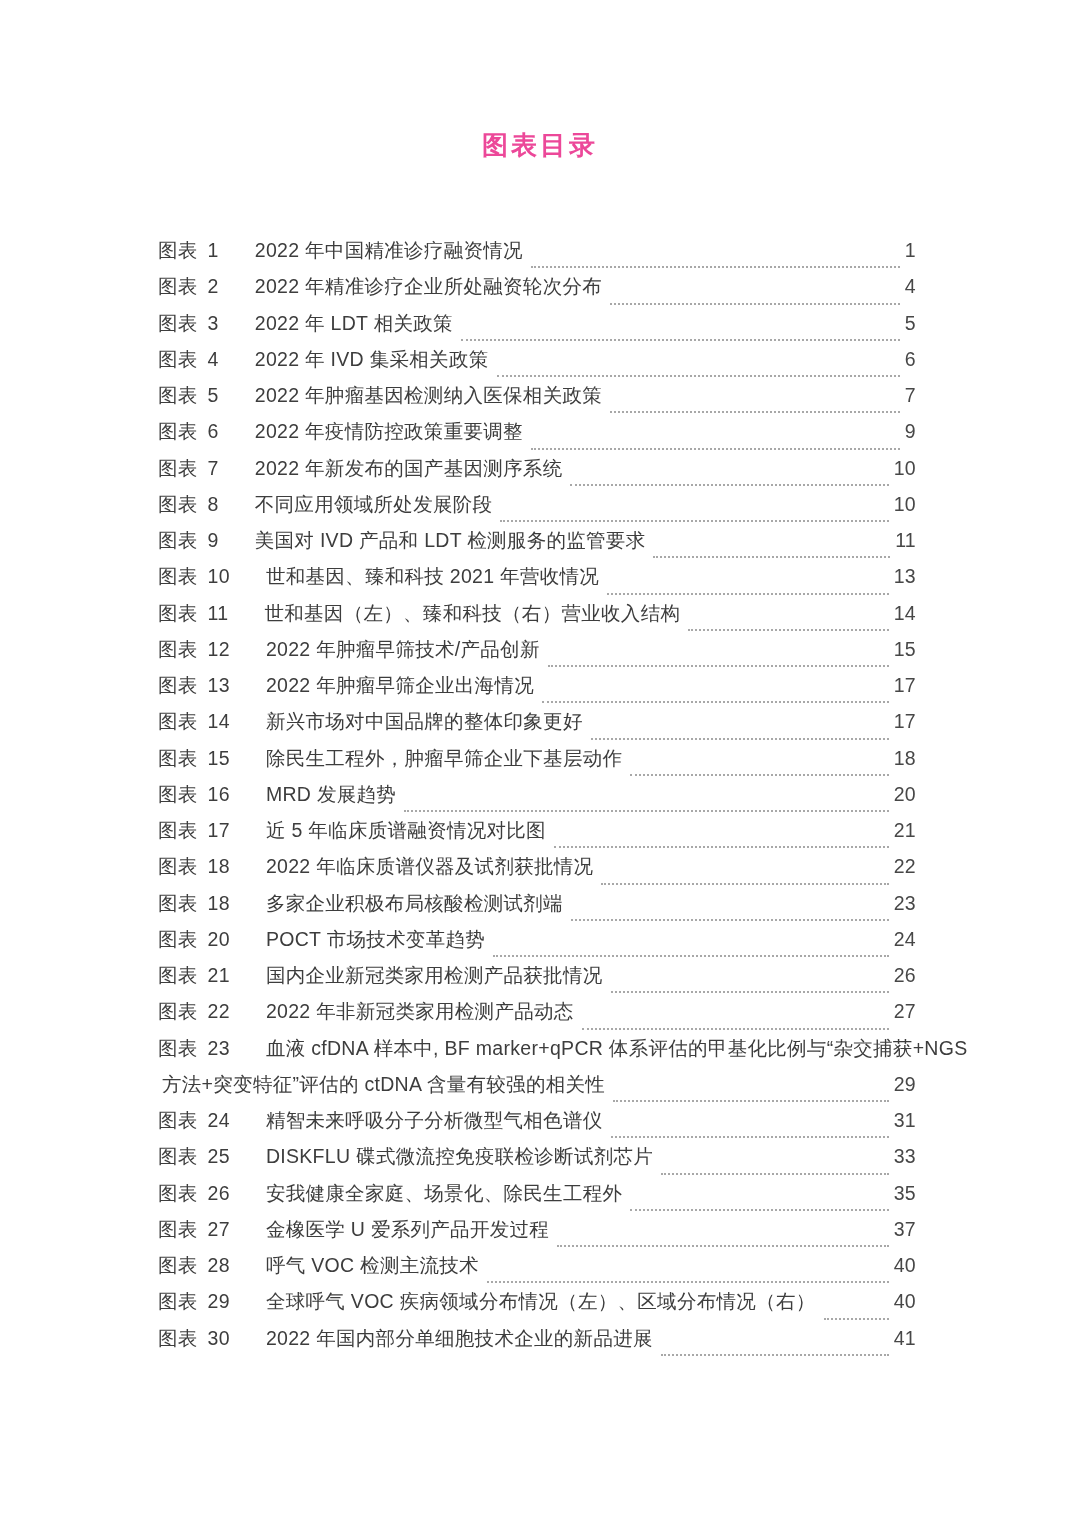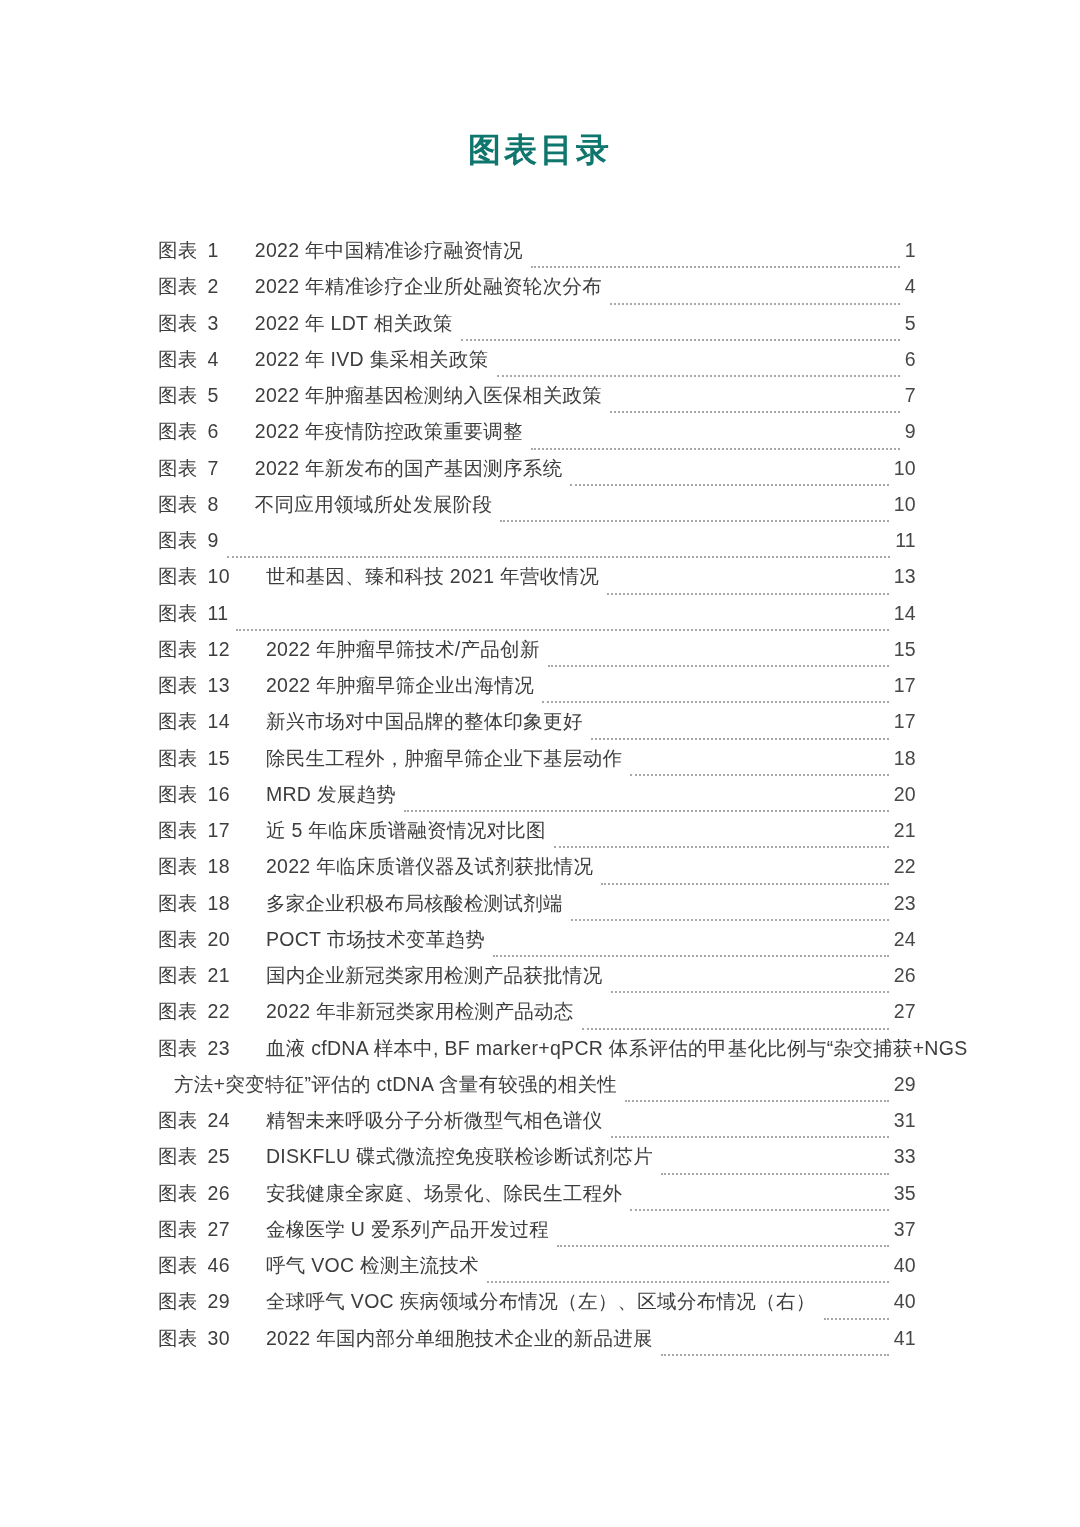--- a/index.html
+++ b/index.html
@@ -14,24 +14,24 @@
     background: #ffffff;
     overflow: hidden;
     font-family: "Liberation Sans", "DejaVu Sans", sans-serif;
   }
   .doc-title {
     position: absolute;
     top: 128px;
     left: 0;
     right: 0;
     text-align: center;
-    font-size: 33px;
+    font-size: 26px;
     font-weight: 700;
     letter-spacing: 3px;
-    color: #0f766e;
+    color: #ec4899;
   }
   .toc {
     position: absolute;
     left: 158px;
     top: 232px;
     width: 758px;
   }
   .entry {
     display: flex;
     align-items: flex-end;
@@ -46,21 +46,21 @@
   .entry .num {
     flex: 0 0 auto;
     margin-left: 10px;
   }
   .entry .title {
     flex: 0 1 auto;
     margin-left: 36px;
     white-space: nowrap;
   }
   .entry .title.cont {
-    margin-left: 16px;
+    margin-left: 4px;
   }
   .entry .leader {
     flex: 1 1 auto;
     height: 0;
     border-bottom: 2px dotted #a8a8a8;
     margin: 0 5px 0 8px;
     min-width: 10px;
   }
   .entry .page-num {
     flex: 0 0 auto;
@@ -133,35 +133,37 @@
     <span class="label">图表</span>
     <span class="num">8</span>
     <span class="title">不同应用领域所处发展阶段</span>
     <span class="leader"></span>
     <span class="page-num">10</span>
   </div>
 
   <div class="entry">
     <span class="label">图表</span>
     <span class="num">9</span>
+    <span class="title">美国对 IVD 产品和 LDT 检测服务的监管要求</span>
     <span class="leader"></span>
     <span class="page-num">11</span>
   </div>
 
   <div class="entry">
     <span class="label">图表</span>
     <span class="num">10</span>
     <span class="title">世和基因、臻和科技 2021 年营收情况</span>
     <span class="leader"></span>
     <span class="page-num">13</span>
   </div>
 
   <div class="entry">
     <span class="label">图表</span>
     <span class="num">11</span>
+    <span class="title">世和基因（左）、臻和科技（右）营业收入结构</span>
     <span class="leader"></span>
     <span class="page-num">14</span>
   </div>
 
   <div class="entry">
     <span class="label">图表</span>
     <span class="num">12</span>
     <span class="title">2022 年肿瘤早筛技术/产品创新</span>
     <span class="leader"></span>
     <span class="page-num">15</span>
@@ -287,21 +289,21 @@
   <div class="entry">
     <span class="label">图表</span>
     <span class="num">27</span>
     <span class="title">金橡医学 U 爱系列产品开发过程</span>
     <span class="leader"></span>
     <span class="page-num">37</span>
   </div>
 
   <div class="entry">
     <span class="label">图表</span>
-    <span class="num">46</span>
+    <span class="num">28</span>
     <span class="title">呼气 VOC 检测主流技术</span>
     <span class="leader"></span>
     <span class="page-num">40</span>
   </div>
 
   <div class="entry">
     <span class="label">图表</span>
     <span class="num">29</span>
     <span class="title">全球呼气 VOC 疾病领域分布情况（左）、区域分布情况（右）</span>
     <span class="leader"></span>

